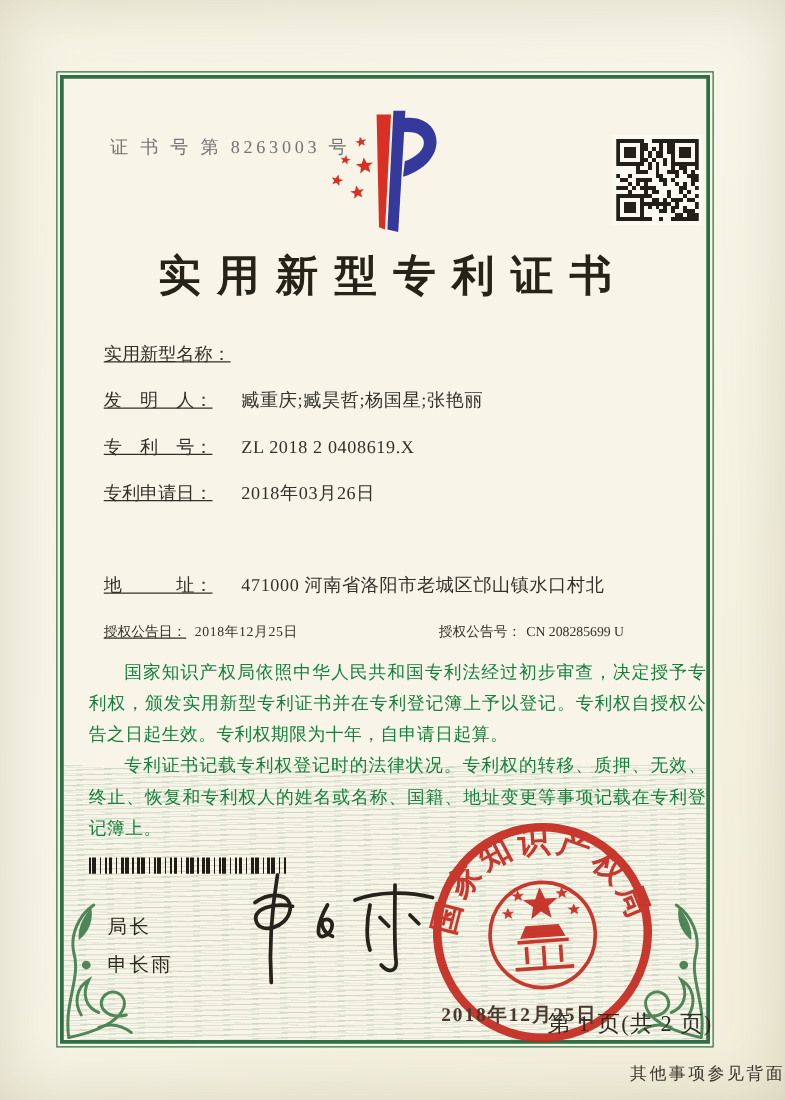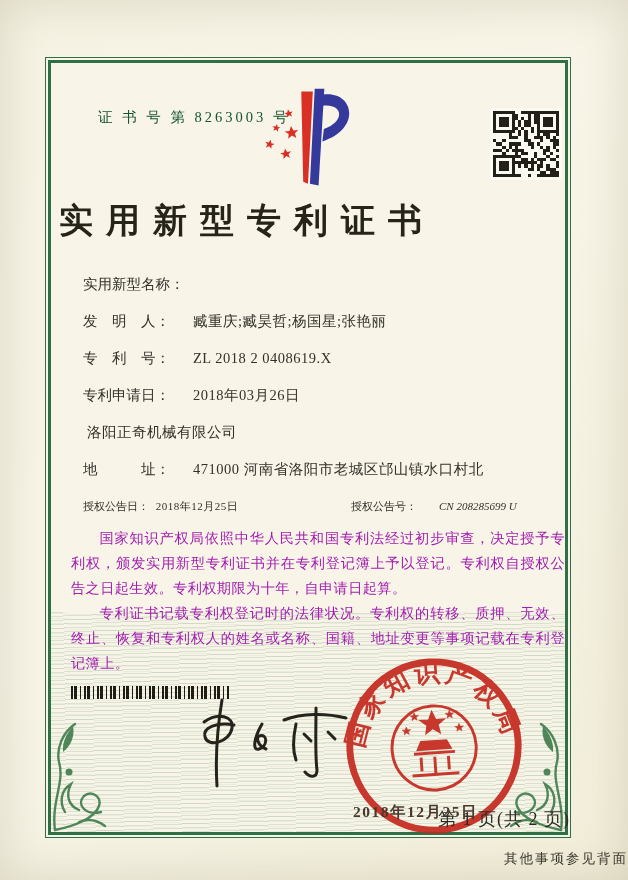--- a/index.html
+++ b/index.html
@@ -22,38 +22,38 @@
   .frame-inner{
     position:absolute;inset:2px;border:3px solid #2f6f45;
   }
   .wave-band{
     position:absolute;left:3px;right:3px;bottom:3px;height:222px;
     background:
       repeating-linear-gradient(178deg,rgba(62,123,75,.16) 0 1px,rgba(62,123,75,0) 1px 4px),
       repeating-linear-gradient(2deg,rgba(62,123,75,.08) 0 1px,rgba(62,123,75,0) 1px 5px);
   }
   .cert-no{
-    position:absolute;left:52px;top:50px;font-size:14.5px;letter-spacing:3px;color:#14532d;text-align:center;
+    position:absolute;left:42px;top:50px;font-size:14.5px;letter-spacing:3px;color:#737373;text-align:center;
   }
   .logo{position:absolute;left:214px;top:26px;width:96px;height:112px;}
   .qr{position:absolute;left:444px;top:50px;width:72px;height:72px;background:#fbfaf2;padding:3px;box-sizing:border-box;}
   .qr svg{width:100%;height:100%;shape-rendering:crispEdges;}
   .title{
-    position:absolute;left:0;right:0;top:140px;text-align:left;
+    position:absolute;left:0;right:0;top:140px;text-align:center;
     font-size:34px;font-weight:700;letter-spacing:13px;text-indent:13px;color:#262319;
   }
   .fields{position:absolute;left:37px;top:214px;width:470px;font-size:14.5px;color:#33302a;}
   .field-row{display:flex;align-items:flex-start;margin-bottom:13px;min-height:24px;line-height:24px;}
-  .field-label{flex:0 0 106px;white-space:nowrap;}
+  .field-label{flex:0 0 106px;white-space:nowrap;text-decoration:underline;}
   .field-value{margin-left:4px;letter-spacing:.5px;}
   .grant-row{position:relative;min-height:24px;line-height:24px;font-size:11px;}
-  .grant-right{position:absolute;left:268px;top:0;display:flex;gap:18px;}
+  .grant-right{position:absolute;left:268px;top:0;display:flex;}
   .paras{
     position:absolute;left:25px;top:468px;width:494px;
-    font-size:14.2px;line-height:25px;color:#a21caf;letter-spacing:.4px;text-align:justify;
+    font-size:14.2px;line-height:25px;color:#15803d;letter-spacing:.4px;text-align:justify;
   }
   .paras p{margin:0;text-indent:2em;}
   .barcode{
     position:absolute;left:25px;top:628px;width:158px;height:13px;
     background:repeating-linear-gradient(90deg,#201d16 0 2px,transparent 2px 3px,#201d16 3px 6px,transparent 6px 9px,#201d16 9px 10px,transparent 10px 13px);
   }
   .signer{position:absolute;left:40px;top:668px;font-size:15.5px;line-height:31px;color:#2e2b24;letter-spacing:2px;}
   .signature{position:absolute;left:140px;top:636px;width:175px;height:100px;}
   .seal{position:absolute;left:295px;top:595px;width:186px;height:186px;transform:rotate(-4deg);opacity:.92;}
   .seal-date{
@@ -349,43 +349,46 @@
       </div>
       <div class="field-row">
         <span class="field-label">专　利　号：</span>
         <span class="field-value">ZL 2018 2 0408619.X</span>
       </div>
       <div class="field-row">
         <span class="field-label">专利申请日：</span>
         <span class="field-value">2018年03月26日</span>
       </div>
       <div class="field-row">
-        <span class="field-value">洛阳正奇机械有限公司</span>
       </div>
       <div class="field-row">
         <span class="field-label">地　　　址：</span>
         <span class="field-value">471000 河南省洛阳市老城区邙山镇水口村北</span>
       </div>
       <div class="grant-row">
         <span class="field-label" style="flex:none;">授权公告日：</span>
         <span class="field-value">2018年12月25日</span>
         <span class="grant-right">
           <span>授权公告号：</span>
-          <span style="margin-left:4px;font-style:italic;">CN 208285699 U</span>
+          <span style="margin-left:4px;">CN 208285699 U</span>
         </span>
       </div>
     </div>
 
     <div class="paras">
       <p>国家知识产权局依照中华人民共和国专利法经过初步审查，决定授予专利权，颁发实用新型专利证书并在专利登记簿上予以登记。专利权自授权公告之日起生效。专利权期限为十年，自申请日起算。</p>
       <p>专利证书记载专利权登记时的法律状况。专利权的转移、质押、无效、终止、恢复和专利权人的姓名或名称、国籍、地址变更等事项记载在专利登记簿上。</p>
     </div>
 
     <div class="barcode"></div>
 
+    <div class="signer">
+      <div>局长</div>
+      <div>申长雨</div>
+    </div>
 
     <div class="signature">
       <svg viewBox="0 0 175 100" width="175" height="100" aria-hidden="true" fill="none" stroke="#26221c" stroke-width="3" stroke-linecap="round">
         <path d="M36,6 C32,30 29,60 31,92"></path>
         <path d="M18,28 C32,18 48,22 46,34 C44,48 22,54 19,43 C16,33 32,28 48,31"></path>
         <path d="M76,30 C68,44 66,57 73,55 C82,52 82,39 73,42 C70,44 72,52 80,55"></path>
         <path d="M98,26 C116,19 140,19 160,24"></path>
         <path d="M110,30 C107,44 107,58 110,66"></path>
         <path d="M130,14 C130,38 129,62 131,76 C131,84 124,84 119,78"></path>
         <path d="M118,40 l7,7"></path>

